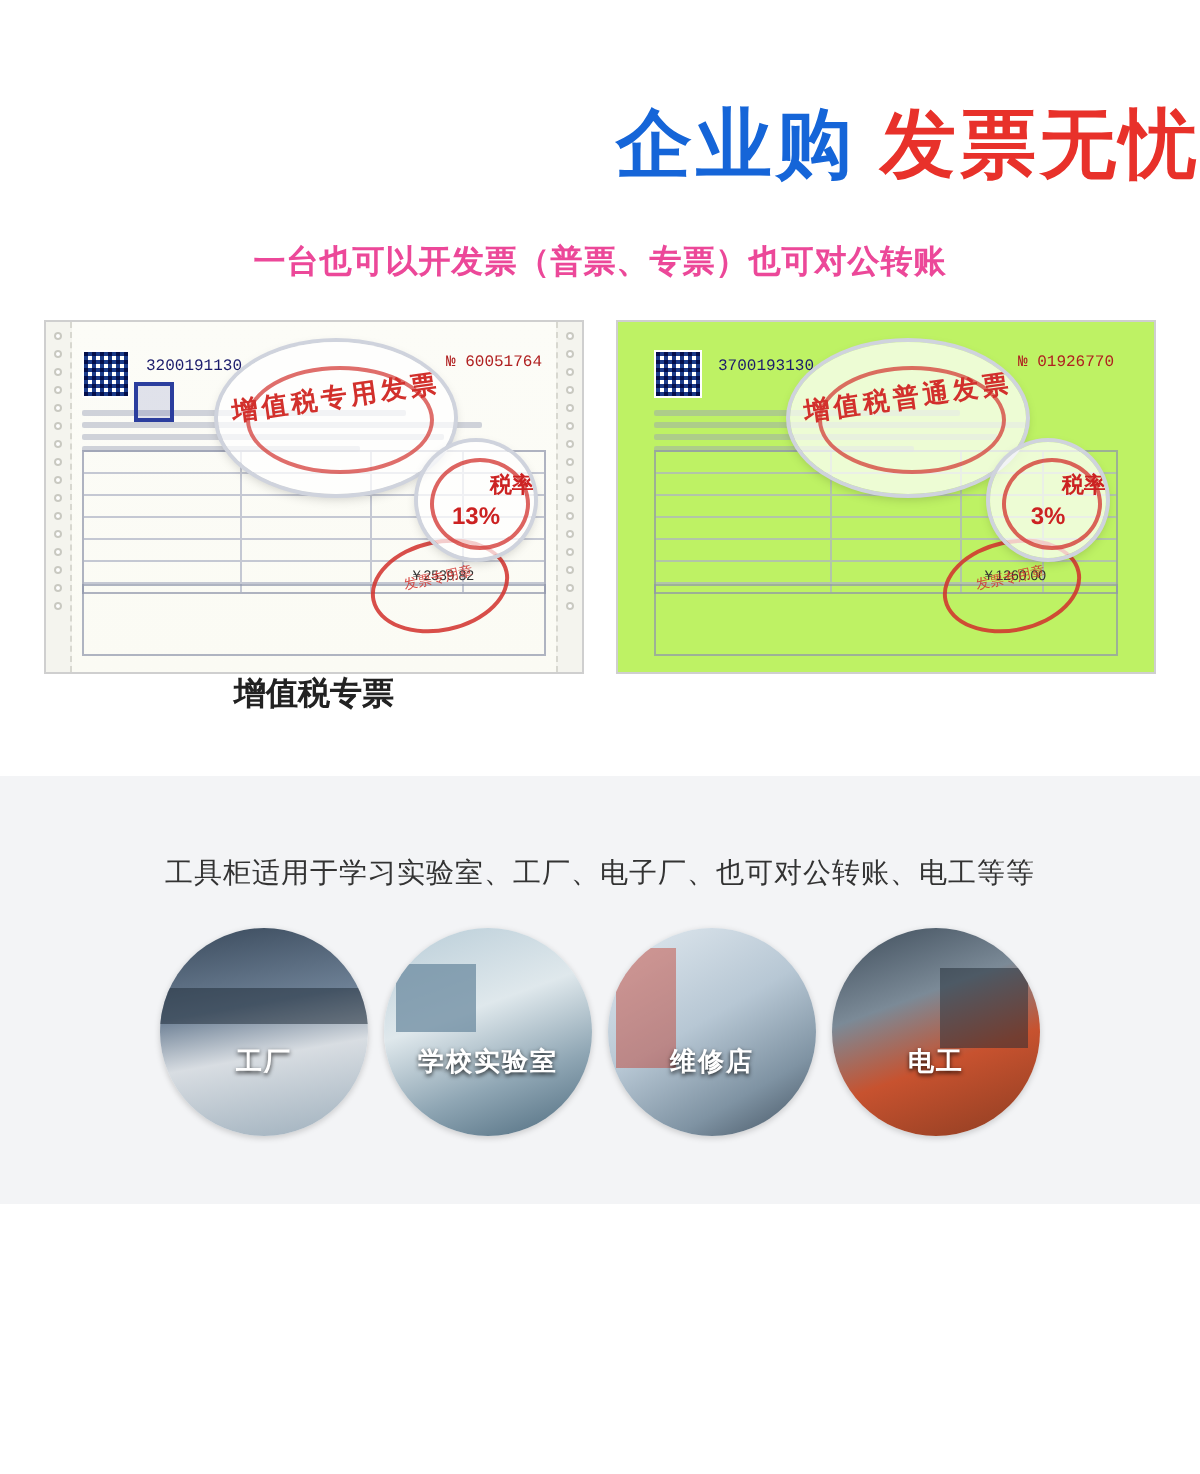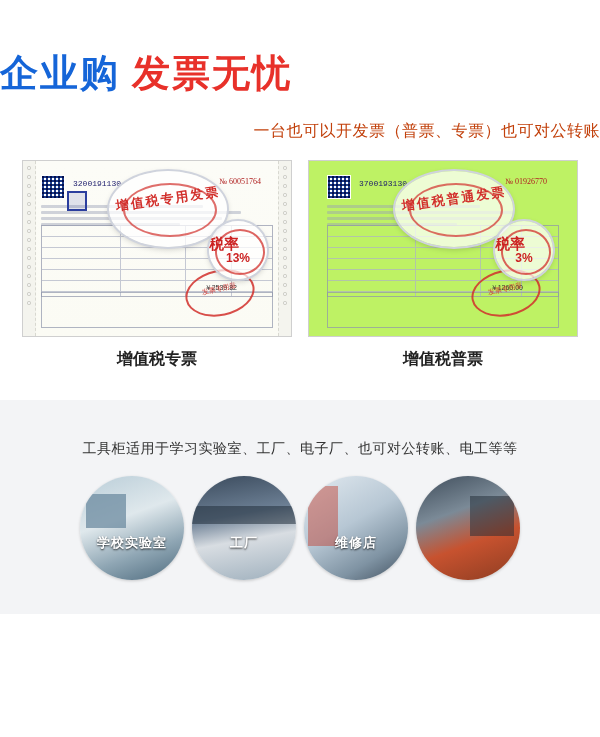--- a/index.html
+++ b/index.html
@@ -16,36 +16,36 @@
     position: relative;
   }
 
   
   .sec-invoice {
     width: 600px;
     padding-top: 28px;
     box-sizing: border-box;
   }
   .headline {
-    text-align: left;
+    text-align: right;
     font-size: 38px;
     font-weight: bold;
     letter-spacing: 2px;
     line-height: 1.1;
     color: #1565d8;
     white-space: nowrap;
   }
   .headline .seg2 { color: #e8312a; margin-left: 12px; }
   .subline {
-    text-align: right;
+    text-align: center;
     font-size: 16px;
-    color: #c2410c;
+    color: #ec4899;
     margin-top: 14px;
     letter-spacing: 0.5px;
-    font-weight: 400;
+    font-weight: 700;
   }
 
   .invoice-row {
     display: flex;
     justify-content: center;
     gap: 16px;
     margin-top: 18px;
   }
   .invoice-block { width: 270px; }
 
@@ -83,24 +83,24 @@
   }
   .inv-code {
     position: absolute;
     left: 36px; top: 14px;
     font-size: 8px;
     color: #1b1b6b;
     font-family: "Liberation Mono", monospace;
   }
   .inv-no {
     position: absolute;
-    right: 16px; top: 12px;
+    right: 6px; top: 12px;
     font-size: 8px;
     color: #b02020;
-    font-family: Liberation Serif, serif;
+    font-family: Liberation Mono, monospace;
   }
   .qr {
     position: absolute;
     left: 4px; top: 10px;
     width: 22px; height: 22px;
     background:
       repeating-linear-gradient(90deg,#1b3b8a 0 2px,#fff 2px 4px),
       repeating-linear-gradient(0deg,#1b3b8a 0 2px,#fff 2px 4px);
     background-blend-mode: multiply;
     border: 1px solid #fff;
@@ -192,38 +192,37 @@
     border: 2px solid #d2302c;
     border-radius: 50%;
     opacity: .7;
   }
   .mag.small {
     width: 58px; height: 58px;
     right: 10px; top: 56px;
   }
   .mag.small .rate-l {
     position: absolute; left: 0; right: 0; top: 14px;
-    text-align: left; font-size: 15px; color: #c22; font-weight: bold;
+    text-align: right; font-size: 11px; color: #c22; font-weight: bold;
   }
   .mag.small .rate-v {
     position: absolute; left: 0; right: 0; top: 30px;
     text-align: center; font-size: 12px; color: #c22; font-weight: bold;
   }
   .mag.small .mring {
     position: absolute; left: 6px; top: 8px;
     width: 46px; height: 42px;
     border: 2px solid #d2302c; border-radius: 50%;
     opacity: .75;
   }
 
   .inv-caption {
     text-align: center;
     font-size: 16px;
     color: #222;
-    margin-top: 12px;
     font-weight: bold;
   }
 
   
   .sec-scope {
     margin-top: 30px;
     background: #f3f4f6;
     padding: 26px 0 34px 0;
     position: relative;
   }
@@ -445,40 +444,40 @@
             <div class="mtext">增值税普通发票</div>
           </div>
 
           <div class="mag small">
             <div class="mring"></div>
             <div class="rate-l">税率</div>
             <div class="rate-v">3%</div>
           </div>
         </div>
       </div>
-      <div class="inv-caption">增值税普票</div>
     </div>
 
   </div>
 </section>
 
 <section class="sec-scope">
   <div class="scope-sub">工具柜适用于学习实验室、工厂、电子厂、也可对公转账、电工等等</div>
 
   <div class="circles">
+    <div class="circ">
+      <div class="ph ph2"></div>
+      <div class="label">工厂</div>
+    </div>
     <div class="circ">
       <div class="ph ph1"></div>
       <div class="label">学校实验室</div>
     </div>
     <div class="circ">
-      <div class="ph ph2"></div>
-      <div class="label">工厂</div>
-    </div>
-    <div class="circ">
       <div class="ph ph4"></div>
       <div class="label">维修店</div>
     </div>
     <div class="circ">
       <div class="ph ph5"></div>
+      <div class="label">电工</div>
     </div>
   </div>
 
 </section>
 
 </body></html>

